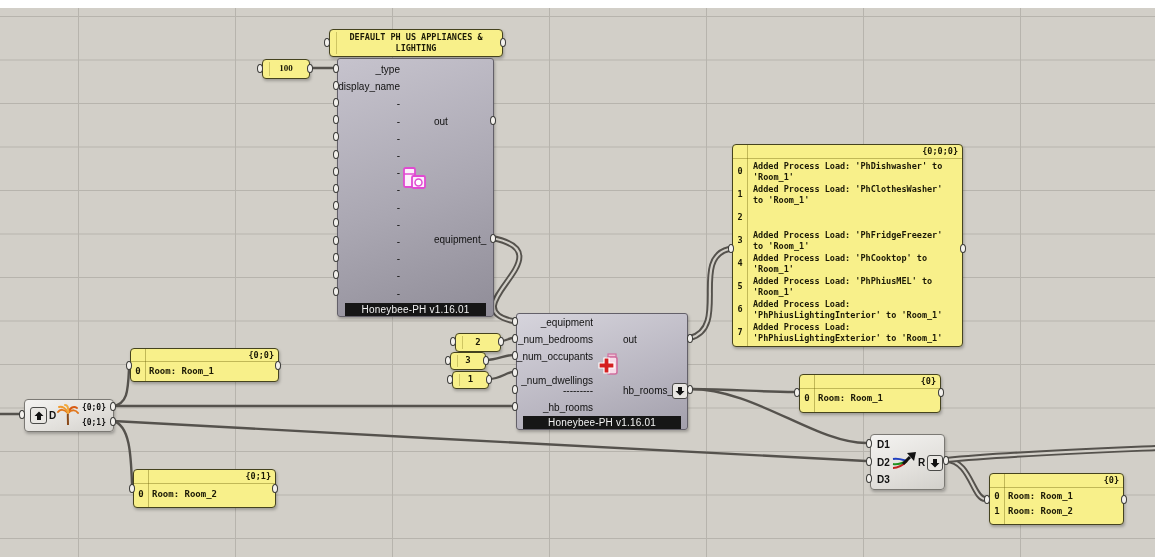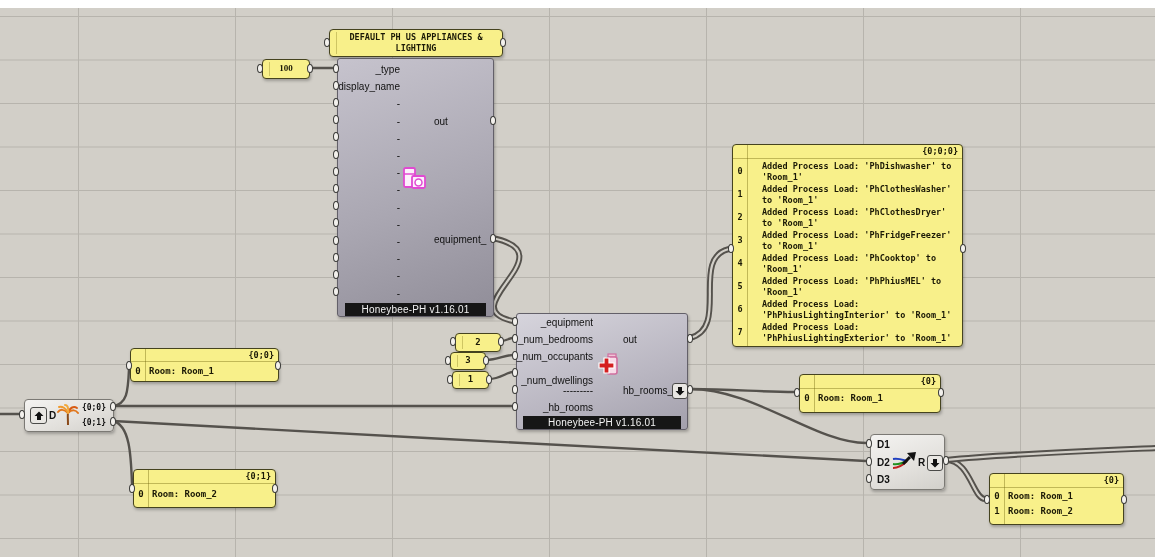--- a/index.html
+++ b/index.html
@@ -30,21 +30,21 @@
     font-family:"DejaVu Sans Mono",monospace;color:#1b1906;font-weight:bold;}
   .panel .vline{position:absolute;left:14px;top:0;bottom:0;border-left:1px solid rgba(110,100,10,.4);}
   .panel .hline{position:absolute;left:0;right:0;border-top:1px solid rgba(110,100,10,.4);}
   .panel .ppath{position:absolute;right:4px;top:1px;font-size:8.5px;}
   .panel .mstrip{position:absolute;left:6px;top:2px;bottom:2px;border-left:1px solid rgba(110,100,10,.3);}
   .prow{position:absolute;left:0;right:2px;display:flex;font-size:9px;}
   .prow .idx{width:14px;text-align:center;flex:none;}
   .prow .ptxt{padding-left:4px;white-space:nowrap;}
   .mrow{position:absolute;left:0;display:flex;align-items:center;font-size:8.5px;line-height:11px;}
   .mrow .idx{width:14px;text-align:center;flex:none;}
-  .mrow .ptxt{width:195px;padding-left:15px;}
+  .mrow .ptxt{width:195px;padding-left:6px;}
   .nub{position:absolute;z-index:4;width:6px;height:9px;border-radius:50%;
     background:#f3f1ed;border:1.5px solid #3a3a38;box-sizing:border-box;}
   .btnbox{position:absolute;background:#e9e7e3;border:1.5px solid #4a4a48;border-radius:3px;
     display:flex;align-items:center;justify-content:center;}
   .ctext{position:absolute;font-size:10px;font-weight:bold;color:#111;transform:translateY(-50%);}
   .titletext{position:absolute;left:4px;right:4px;top:2px;text-align:center;
     font-size:8.5px;line-height:10.5px;}
 </style>
 </head>
 <body>
@@ -159,21 +159,20 @@
     <div class="mrow" style="top:15px;height:23px;">
         <span class="idx">0</span>
         <span class="ptxt">Added Process Load: 'PhDishwasher' to 'Room_1'</span>
       </div>
     <div class="mrow" style="top:38px;height:23px;">
         <span class="idx">1</span>
         <span class="ptxt">Added Process Load: 'PhClothesWasher' to 'Room_1'</span>
       </div>
     <div class="mrow" style="top:61px;height:23px;">
         <span class="idx">2</span>
-        <span class="ptxt">Added Process Load: 'PhClothesDryer' to 'Room_1'</span>
       </div>
     <div class="mrow" style="top:84px;height:23px;">
         <span class="idx">3</span>
         <span class="ptxt">Added Process Load: 'PhFridgeFreezer' to 'Room_1'</span>
       </div>
     <div class="mrow" style="top:107px;height:23px;">
         <span class="idx">4</span>
         <span class="ptxt">Added Process Load: 'PhCooktop' to 'Room_1'</span>
       </div>
     <div class="mrow" style="top:130px;height:23px;">

